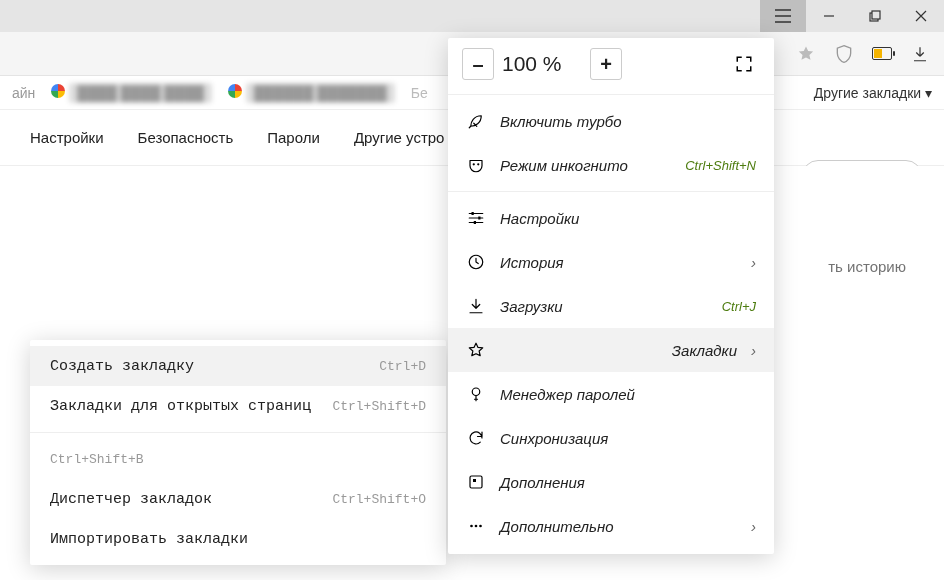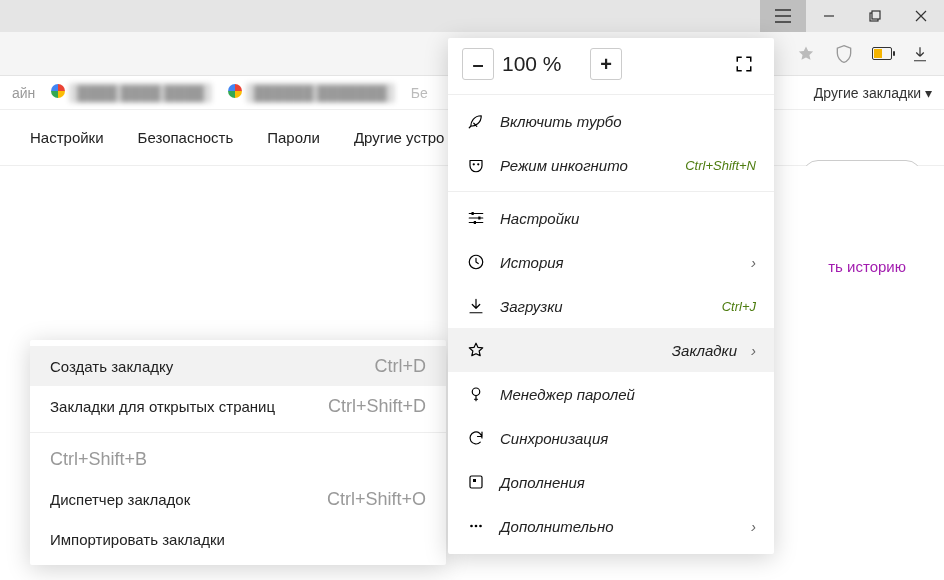--- a/index.html
+++ b/index.html
@@ -105,21 +105,21 @@
   }
   .content {
     background: #fff;
     position: absolute;
     left: 0; right: 0; top: 166px; bottom: 0;
   }
   .clear-link {
     position: absolute;
     right: 38px;
     top: 258px;
-    color: #a21caf;
+    color: #737373;
     font-size: 15px;
     margin-left: 36px;
   }
   
   .main-menu {
     position: absolute;
     top: 38px;
     left: 448px;
     width: 326px;
     background: #fff;
@@ -187,24 +187,25 @@
     z-index: 90;
     padding: 6px 0;
   }
   .sub-item {
     display: flex;
     align-items: center;
     height: 40px;
     padding: 0 20px;
     cursor: pointer;
     font-size: 15px;
+    font-family: Liberation Mono, monospace;
   }
   .sub-item:hover, .sub-item.active { background: #f2f2f2; }
   .sub-item .label { flex: 1; }
-  .sub-item .shortcut { color: #999; font-size: 18px; }
+  .sub-item .shortcut { color: #999; font-size: 13px; }
   .sub-sep { height:1px; background:#eee; margin: 6px 0;}
   svg { display:block; }
 </style>
 </head>
 <body>
 
 <div class="titlebar">
   <div class="btn menu-btn">
     <svg width="16" height="14" viewBox="0 0 16 14">
         <path d="M0 1h16M0 7h16M0 13h16" stroke="#333" stroke-width="1.6"></path>

